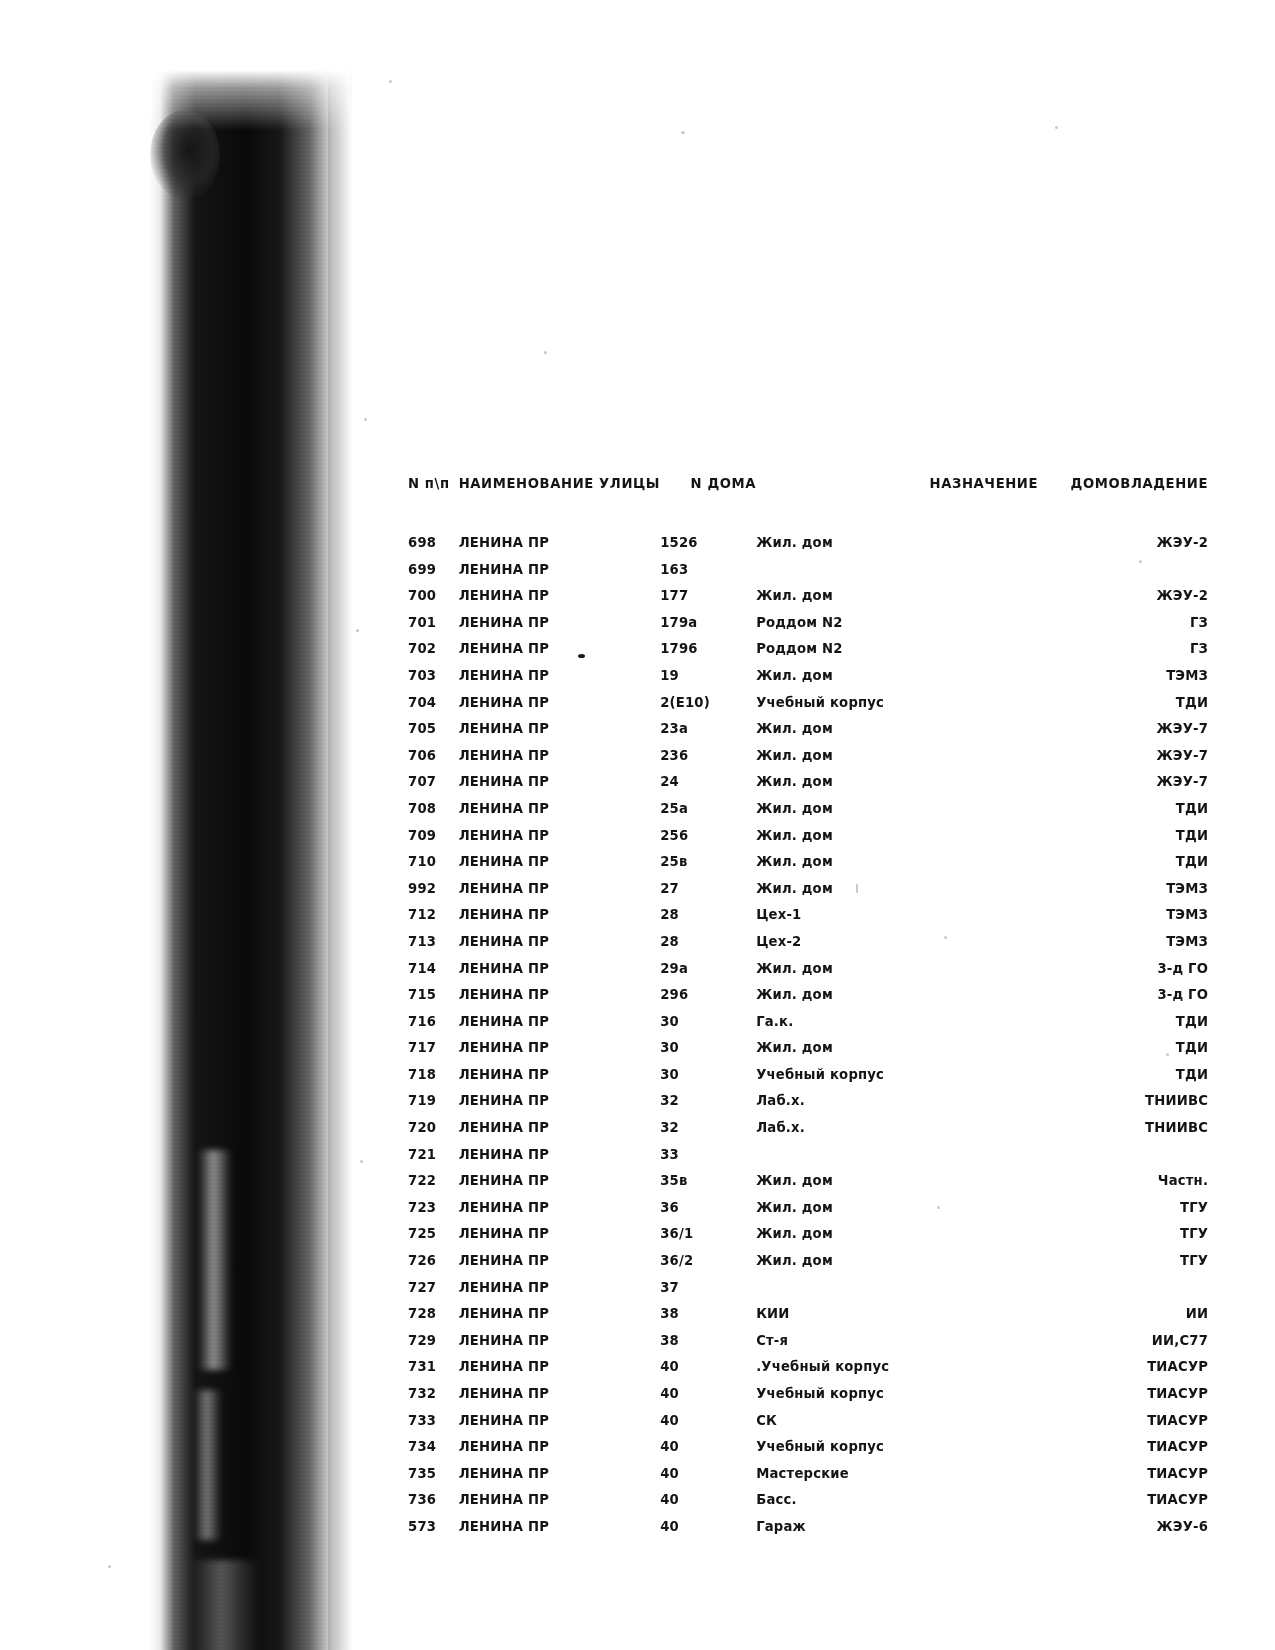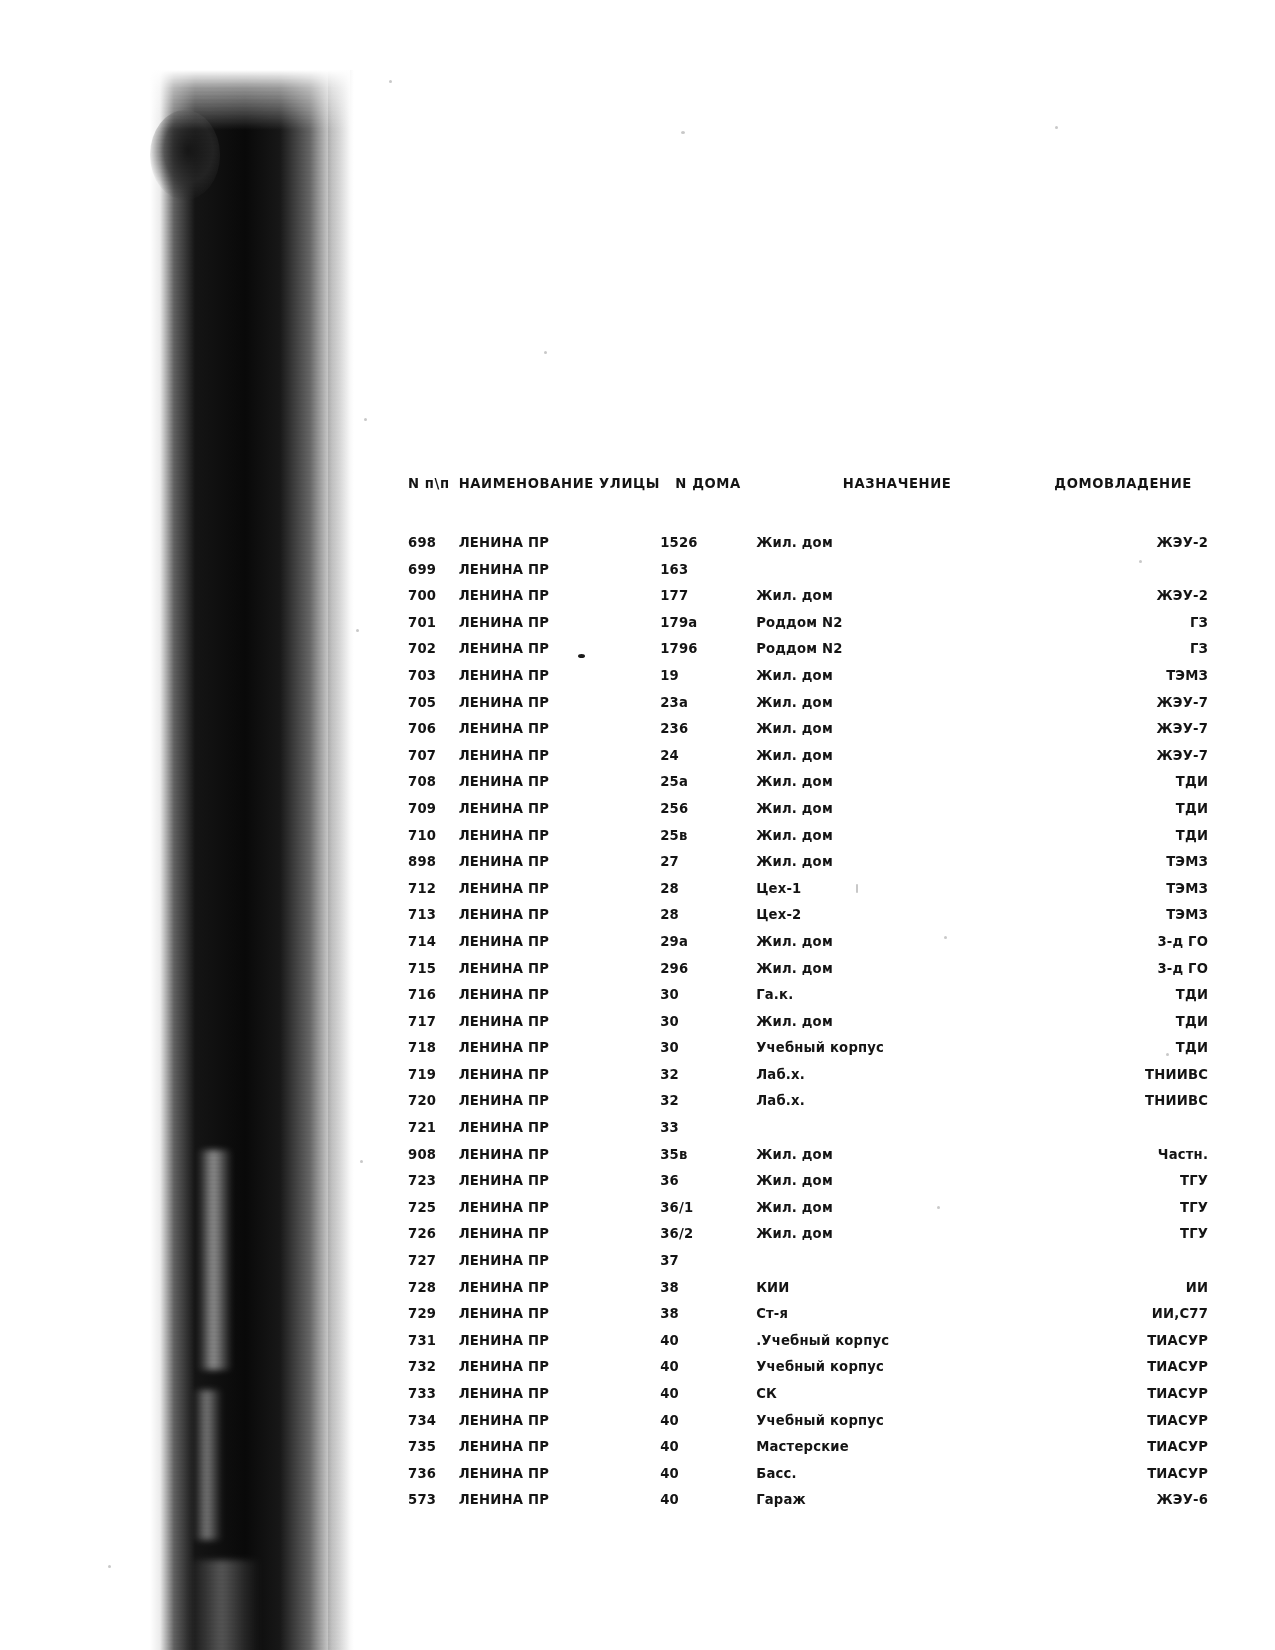--- a/index.html
+++ b/index.html
@@ -94,21 +94,21 @@
     left: 408px;
     top: 476px;
     border-collapse: collapse;
     font-family: "DejaVu Sans", sans-serif;
     font-size: 13.2px;
     font-weight: 700;
     color: #141414;
     letter-spacing: .2px;
   }
   table.reg th {
-    text-align: center;
+    text-align: right;
     font-weight: 700;
     padding: 0 0 44px 0;
     white-space: nowrap;
     font-size: 13.2px;
     letter-spacing: .6px;
   }
   table.reg td {
     padding: 0;
     height: 26.6px;
     white-space: nowrap;
@@ -218,20 +218,27 @@
           <td class="c-owner">ГЗ</td>
         </tr>
         <tr>
           <td class="c-num">703</td>
           <td class="c-street">ЛЕНИНА ПР</td>
           <td class="c-house">19</td>
           <td class="c-purp">Жил. дом</td>
           <td class="c-owner">ТЭМЗ</td>
         </tr>
         <tr>
+          <td class="c-num">704</td>
+          <td class="c-street">ЛЕНИНА ПР</td>
+          <td class="c-house">2(Е10)</td>
+          <td class="c-purp">Учебный корпус</td>
+          <td class="c-owner">ТДИ</td>
+        </tr>
+        <tr>
           <td class="c-num">705</td>
           <td class="c-street">ЛЕНИНА ПР</td>
           <td class="c-house">23а</td>
           <td class="c-purp">Жил. дом</td>
           <td class="c-owner">ЖЭУ-7</td>
         </tr>
         <tr>
           <td class="c-num">706</td>
           <td class="c-street">ЛЕНИНА ПР</td>
           <td class="c-house">236</td>
@@ -260,21 +267,21 @@
           <td class="c-owner">ТДИ</td>
         </tr>
         <tr>
           <td class="c-num">710</td>
           <td class="c-street">ЛЕНИНА ПР</td>
           <td class="c-house">25в</td>
           <td class="c-purp">Жил. дом</td>
           <td class="c-owner">ТДИ</td>
         </tr>
         <tr>
-          <td class="c-num">898</td>
+          <td class="c-num">992</td>
           <td class="c-street">ЛЕНИНА ПР</td>
           <td class="c-house">27</td>
           <td class="c-purp">Жил. дом</td>
           <td class="c-owner">ТЭМЗ</td>
         </tr>
         <tr>
           <td class="c-num">712</td>
           <td class="c-street">ЛЕНИНА ПР</td>
           <td class="c-house">28</td>
           <td class="c-purp">Цех-1</td>
@@ -337,21 +344,21 @@
           <td class="c-owner">ТНИИВС</td>
         </tr>
         <tr>
           <td class="c-num">721</td>
           <td class="c-street">ЛЕНИНА ПР</td>
           <td class="c-house">33</td>
           <td class="c-purp"></td>
           <td class="c-owner"></td>
         </tr>
         <tr>
-          <td class="c-num">908</td>
+          <td class="c-num">722</td>
           <td class="c-street">ЛЕНИНА ПР</td>
           <td class="c-house">35в</td>
           <td class="c-purp">Жил. дом</td>
           <td class="c-owner">Частн.</td>
         </tr>
         <tr>
           <td class="c-num">723</td>
           <td class="c-street">ЛЕНИНА ПР</td>
           <td class="c-house">36</td>
           <td class="c-purp">Жил. дом</td>

